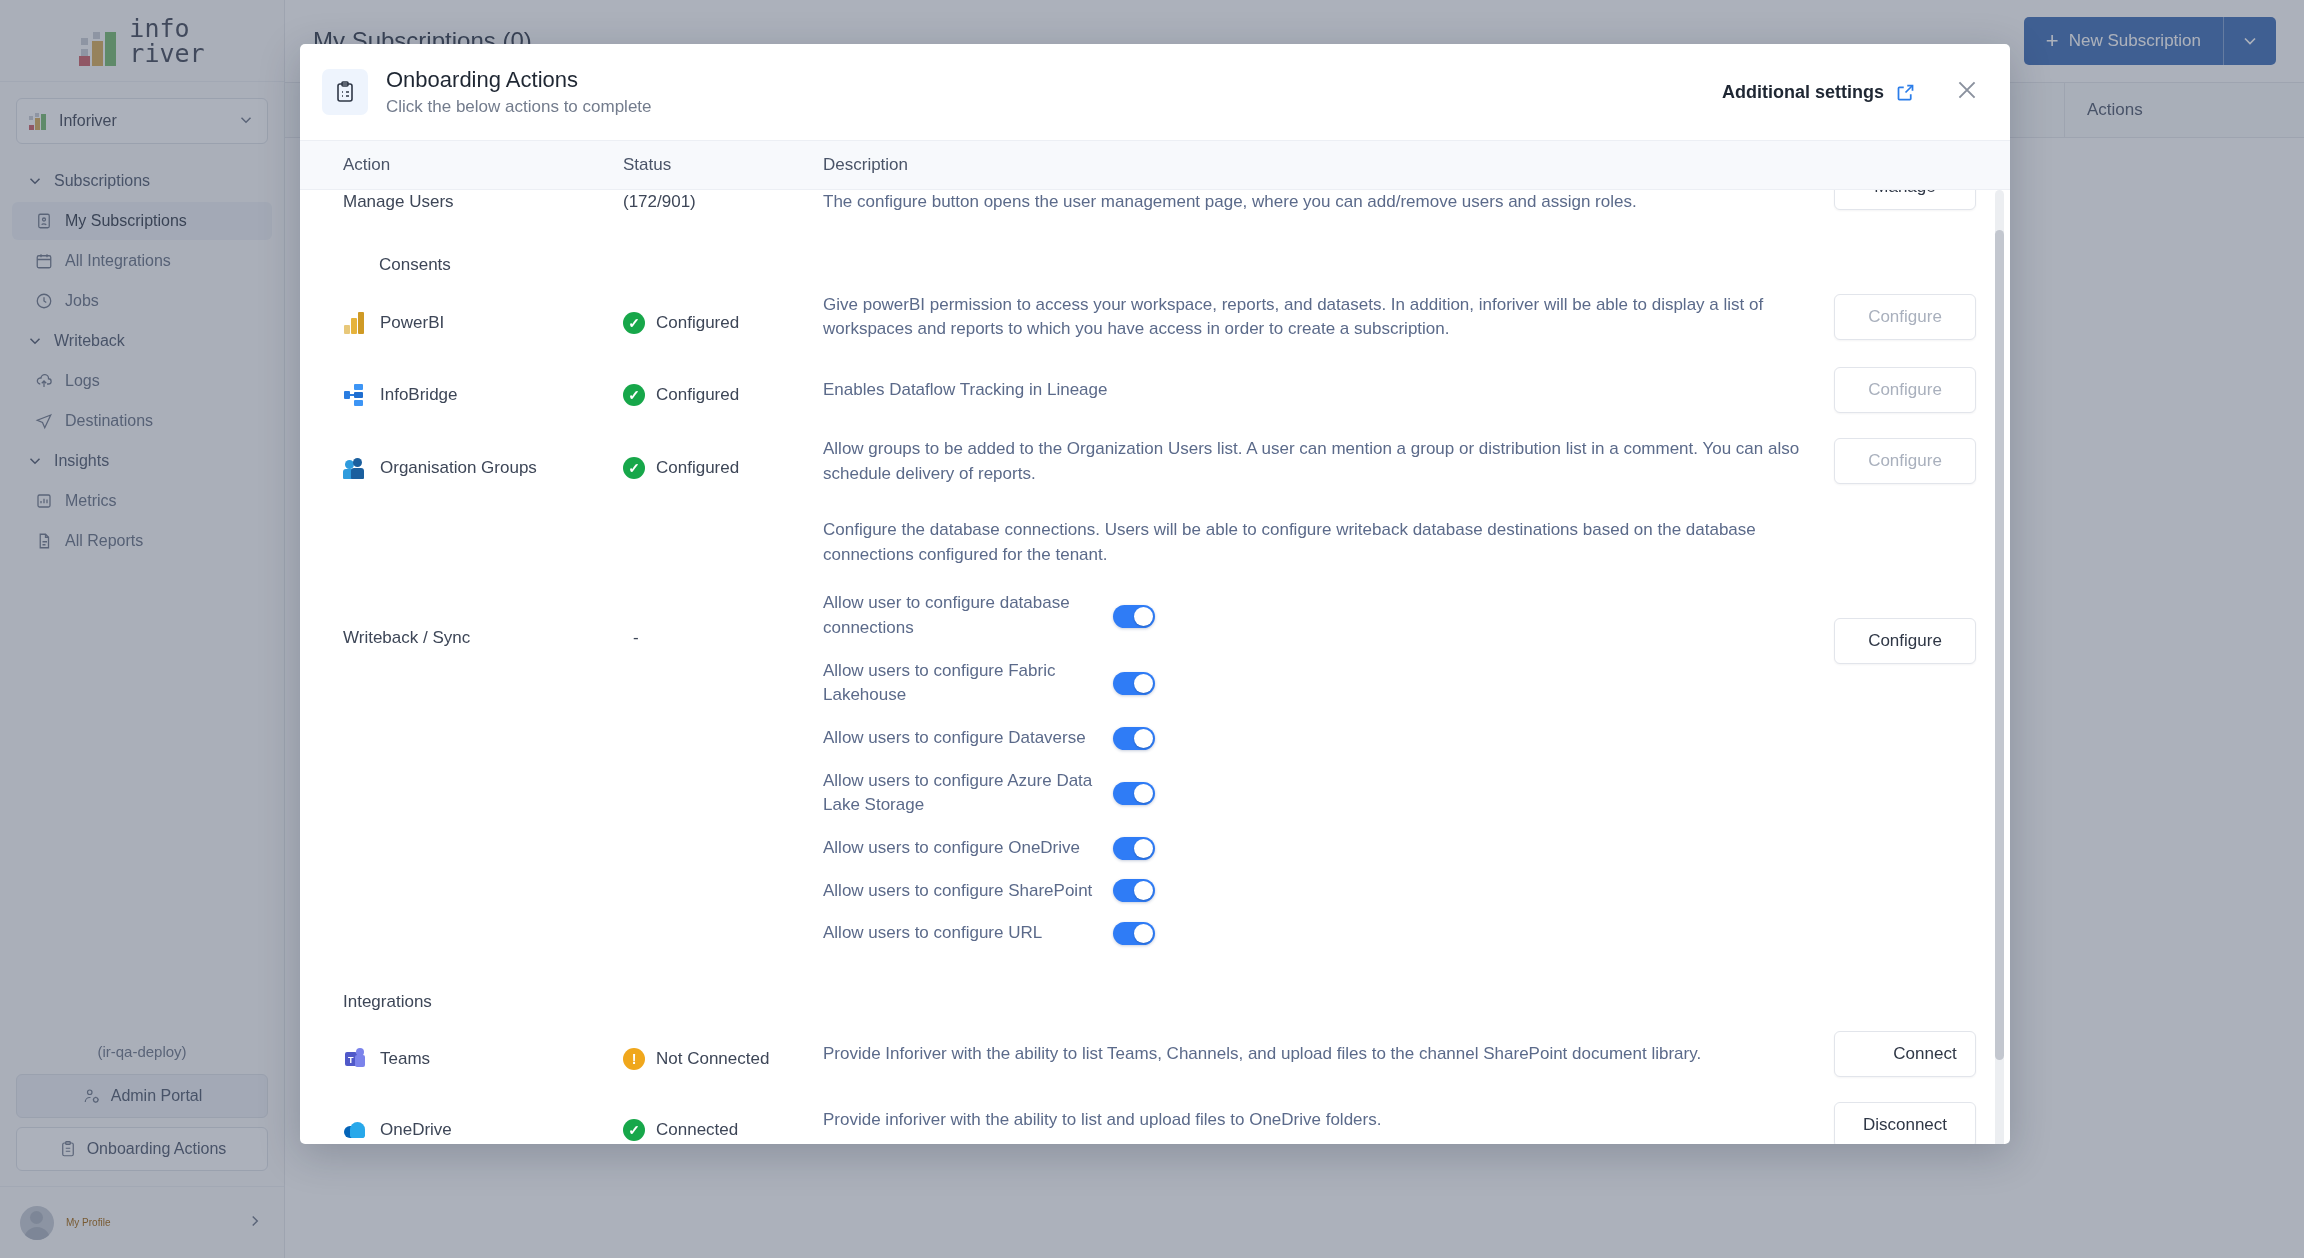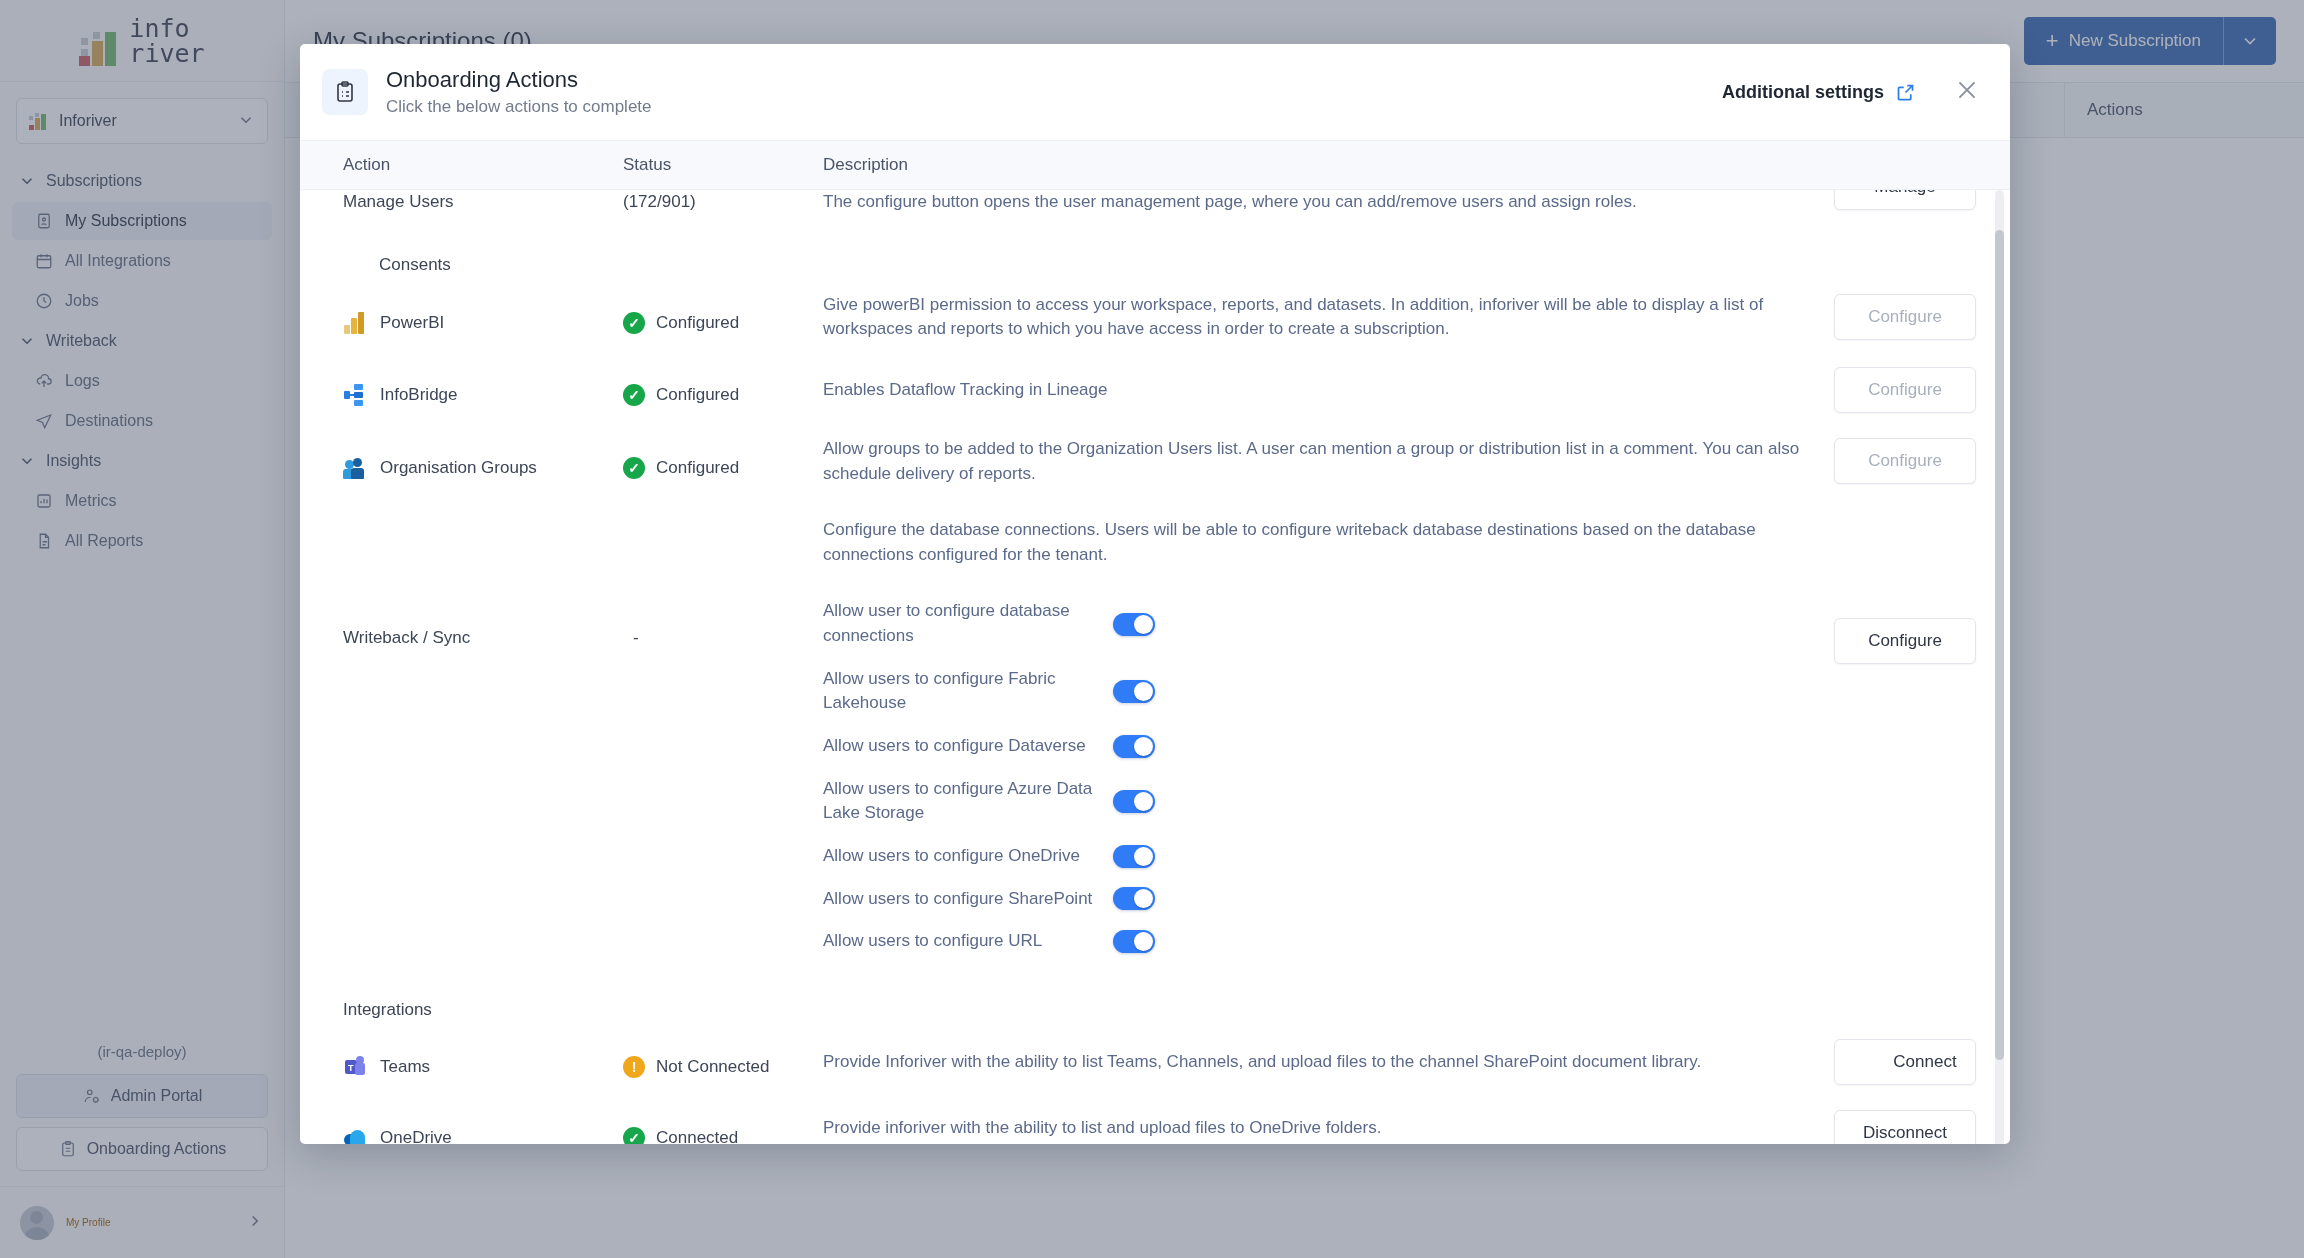--- a/index.html
+++ b/index.html
@@ -63,21 +63,21 @@
   .om.s2 { width: 4px; height: 4px; background: #c8ccd4; left: 6px; bottom: 13px; }
   .om.r { width: 5px; height: 5px; background: #cc5b63; left: 0; }
   .om.y { width: 5px; height: 12px; background: #d8a953; left: 6px; }
   .om.g { width: 5px; height: 16px; background: #74b86b; left: 12px; }
   .org-name { flex: 1; font-size: 16px; color: #3c4352; }
   .chev { color: #6b7486; font-size: 14px; }
 
   .nav { margin-top: 18px; flex: 1; }
   .nav-group {
     display: flex; align-items: center; gap: 10px;
-    padding: 10px 18px; font-size: 16px; color: #4a5468;
+    padding: 10px 26px; font-size: 16px; color: #4a5468;
   }
   .nav-item {
     display: flex; align-items: center; gap: 11px;
     margin: 2px 12px; padding: 9px 10px 9px 22px;
     font-size: 16px; color: #636d80; border-radius: 6px;
   }
   .nav-item.active { background: #eef1f6; color: #2f3746; }
   .nav-icon { width: 20px; height: 20px; display:flex; align-items:center; justify-content:center; color: #6b7486; }
   .nav-icon svg { width: 18px; height: 18px; }
 
@@ -554,21 +554,21 @@
         </div>
 
         <div class="row" style="margin-top:32px; align-items:flex-start;">
           <div class="cell-action" style="margin-top:110px; align-items:flex-start;">Writeback / Sync</div>
           <div class="cell-status" style="margin-top:110px;">
             <span style="padding-left:10px;">-</span>
           </div>
           <div class="cell-desc">
             <div style="max-width:940px;">Configure the database connections. Users will be able to configure writeback database destinations based on the database connections configured for the tenant.</div>
 
-            <div class="toggle-line" style="margin-top:32px;">
+            <div class="toggle-line" style="margin-top:24px;">
               <span class="toggle-label">Allow user to configure database connections</span>
               <span class="switch">
                   <span class="knob"></span>
                 </span>
             </div>
             <div class="toggle-line" style="margin-top:18px;">
               <span class="toggle-label">Allow users to configure Fabric Lakehouse</span>
               <span class="switch">
                   <span class="knob"></span>
                 </span>

